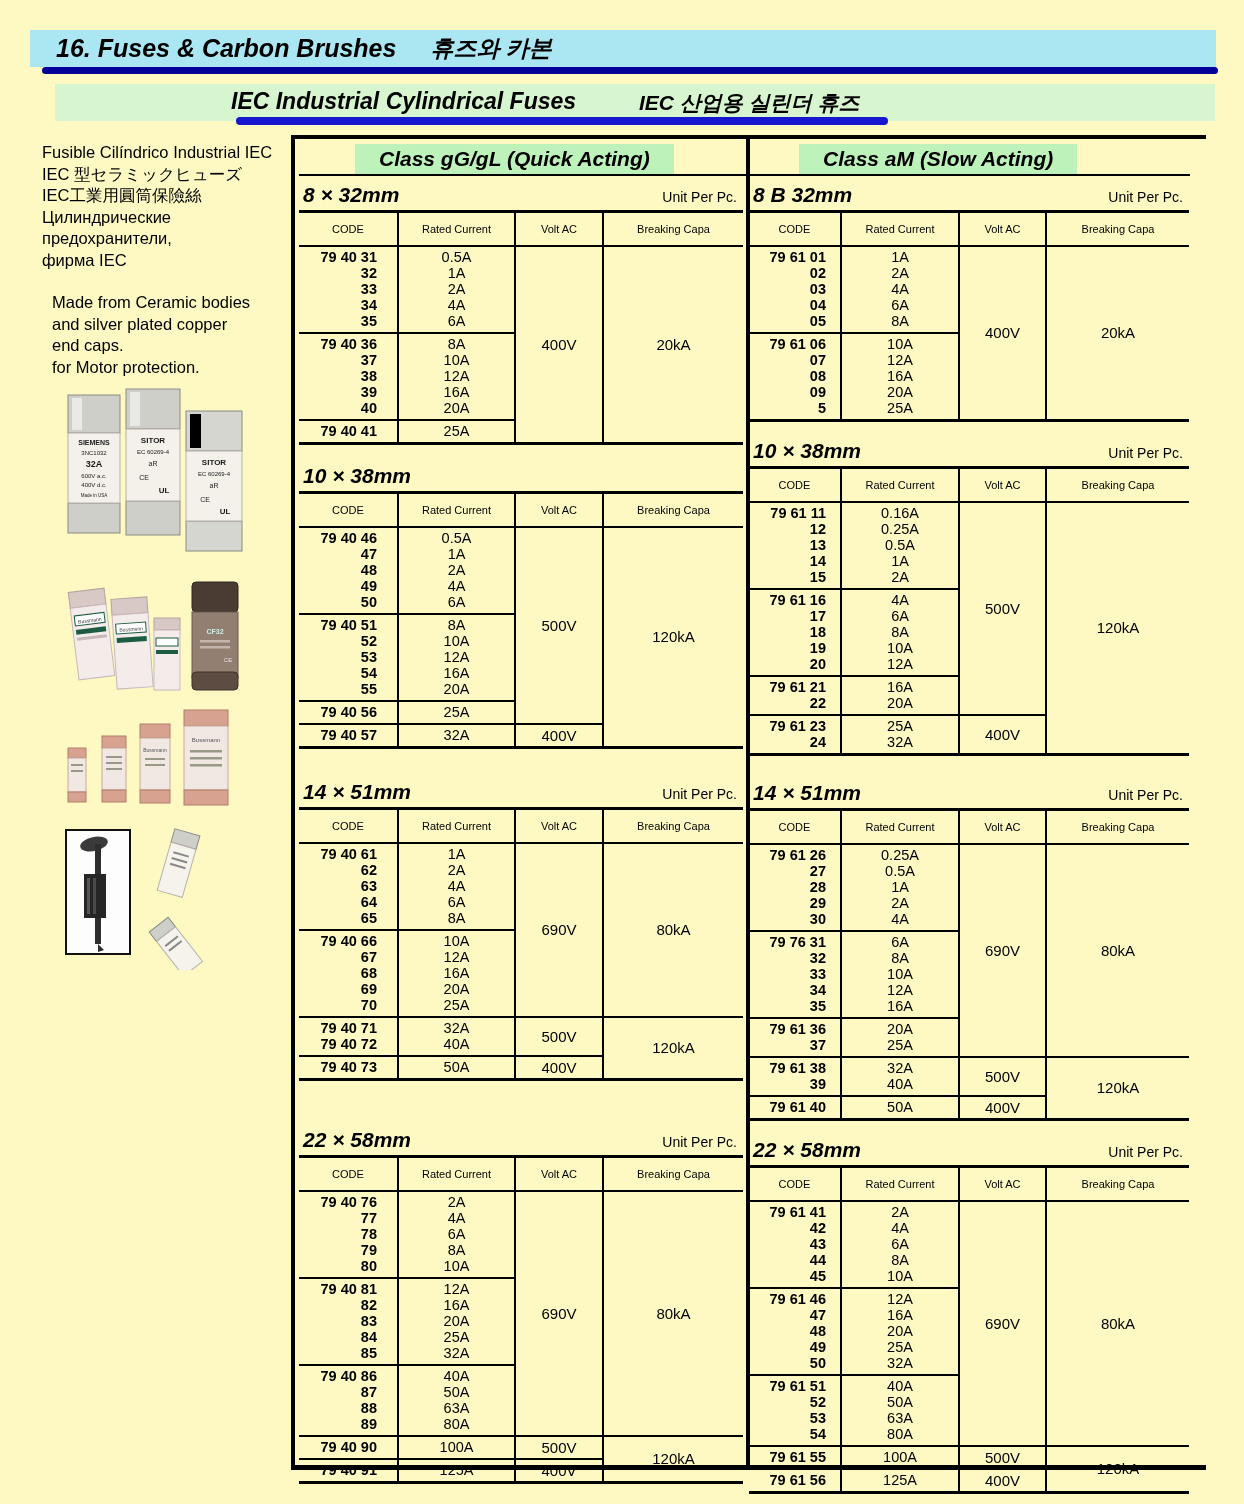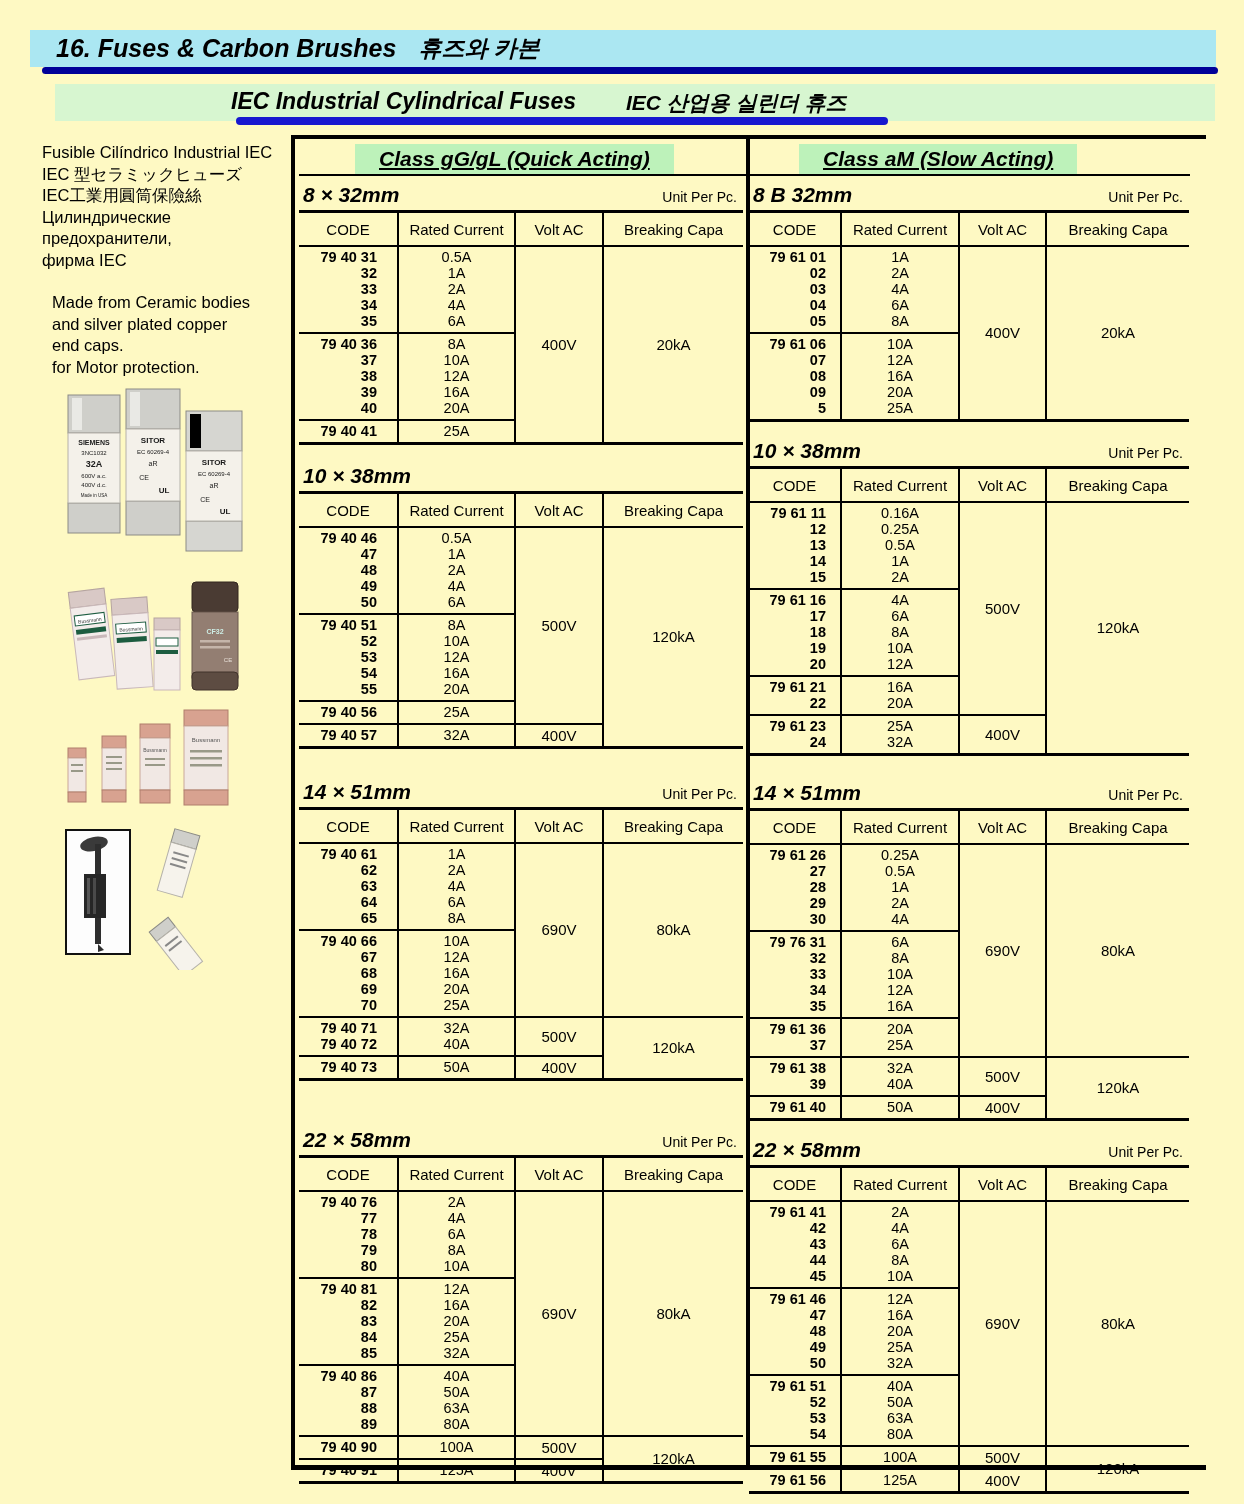--- a/index.html
+++ b/index.html
@@ -3,65 +3,65 @@
 <meta charset="utf-8">
 <style>
   html,body{margin:0;padding:0;background:#fff;}
   .page{position:relative;width:1244px;height:1504px;background:#fef9c3;overflow:hidden;
         font-family:"Liberation Sans","DejaVu Sans",sans-serif;color:#000;}
 
   
   .band-cyan{position:absolute;left:30px;top:30px;width:1186px;height:37px;background:#abe7f2;
              display:flex;align-items:center;}
   .band-cyan .t-en{font:italic bold 25px/1 "Liberation Sans","DejaVu Sans",sans-serif;margin-left:26px;}
-  .band-cyan .t-ko{font:italic bold 23px/1 "Liberation Sans","DejaVu Sans",sans-serif;margin-left:22px;}
+  .band-cyan .t-ko{font:italic bold 23px/1 "Liberation Sans","DejaVu Sans",sans-serif;margin-left:34px;}
   .navy-rule{position:absolute;left:42px;top:67px;width:1176px;height:7px;background:#000099;border-radius:4px;}
   .band-green{position:absolute;left:55px;top:84px;width:1160px;height:37px;background:#d7f6d0;}
   .band-green .t-en{position:absolute;left:176px;top:5px;font:italic bold 23px/1.1 "Liberation Sans","DejaVu Sans",sans-serif;}
-  .band-green .t-ko{position:absolute;left:571px;top:7px;font:italic bold 21px/1.1 "Liberation Sans","DejaVu Sans",sans-serif;}
+  .band-green .t-ko{position:absolute;left:584px;top:7px;font:italic bold 21px/1.1 "Liberation Sans","DejaVu Sans",sans-serif;}
   .blue-rule{position:absolute;left:181px;bottom:-4px;width:652px;height:8px;background:#1717cf;border-radius:4px;}
 
   
   .sidebar-desc{position:absolute;left:42px;top:142px;width:255px;}
   .sidebar-desc div{font-size:16.5px;line-height:21.5px;}
   .sidebar-note{position:absolute;left:52px;top:292px;width:250px;}
   .sidebar-note div{font-size:16.5px;line-height:21.5px;}
   .photo{position:absolute;}
 
   
   .table-area{position:absolute;left:291px;top:135px;width:911px;height:1326px;
               border-top:4px solid #000;border-left:4px solid #000;border-bottom:5px solid #000;}
   .col-divider{position:absolute;left:451px;top:0;width:4px;height:100%;background:#000;}
   .col{position:absolute;top:0;height:100%;}
   .col-left{left:0;width:451px;padding-left:4px;box-sizing:border-box;}
   .col-right{left:446px;width:449px;padding-left:2px;box-sizing:border-box;}
   .class-strip{height:37px;border-bottom:2px solid #000;box-sizing:border-box;padding-top:5px;}
   .class-badge{display:inline-block;margin-left:56px;background:#bdf2ba;padding:3px 24px 4px;
-               font:italic bold 21px/1.1 "Liberation Sans","DejaVu Sans",sans-serif;text-decoration:underline;}
+               font:italic bold 21px/1.1 "Liberation Sans","DejaVu Sans",sans-serif;}
   .size-section{margin:0;}
   .col-left  .sections .size-section:nth-child(1){margin-top:6px;}
   .col-left  .sections .size-section:nth-child(2){margin-top:18px;}
   .col-left  .sections .size-section:nth-child(3){margin-top:30px;}
   .col-left  .sections .size-section:nth-child(4){margin-top:46px;}
   .col-right .sections .size-section:nth-child(1){margin-top:6px;}
   .col-right .sections .size-section:nth-child(2){margin-top:16px;}
   .col-right .sections .size-section:nth-child(3){margin-top:24px;}
   .col-right .sections .size-section:nth-child(4){margin-top:16px;}
   .size-title-row{display:flex;justify-content:space-between;align-items:baseline;height:28px;}
   .col-left  .size-title-row{width:444px;}
   .col-right .size-title-row{width:440px;margin-left:6px;}
   .size-title{font:italic bold 21px/1.2 "Liberation Sans","DejaVu Sans",sans-serif;margin-left:4px;}
   .unit-label{font-size:14px;padding-right:6px;}
 
   
   table.fuse-table{border-collapse:collapse;table-layout:fixed;
                    border-top:3px solid #000;border-bottom:3px solid #000;}
   .col-left  table.fuse-table{width:444px;}
   .col-right table.fuse-table{width:440px;margin-left:6px;}
-  .fuse-table th{font-weight:normal;font-size:15px;height:30px;text-align:center;
+  .fuse-table th{font-weight:normal;font-size:11px;height:30px;text-align:center;
                  border-bottom:2px solid #000;}
   .fuse-table th + th, .fuse-table td + td{border-left:2px solid #000;}
   .fuse-table td{font-size:14.5px;line-height:16px;}
   .fuse-table td.code,.fuse-table td.cur{border-bottom:2px solid #000;vertical-align:top;padding:2px 0 3px;}
   .fuse-table td.code{text-align:right;font-weight:bold;}
   .col-left  .fuse-table td.code{padding-right:20px;}
   .col-right .fuse-table td.code{padding-right:14px;}
   .fuse-table td.cur{text-align:center;}
   .fuse-table td.volt,.fuse-table td.brk{text-align:center;vertical-align:middle;font-size:15px;
                  border-bottom:2px solid #000;}

